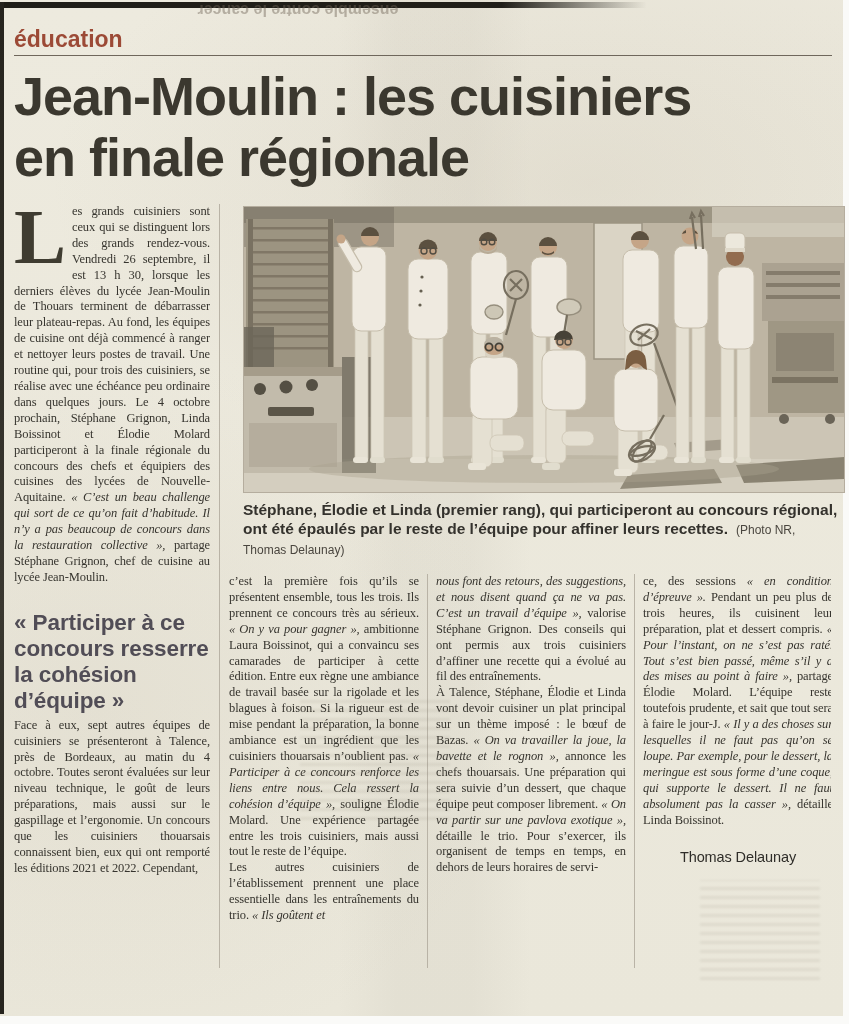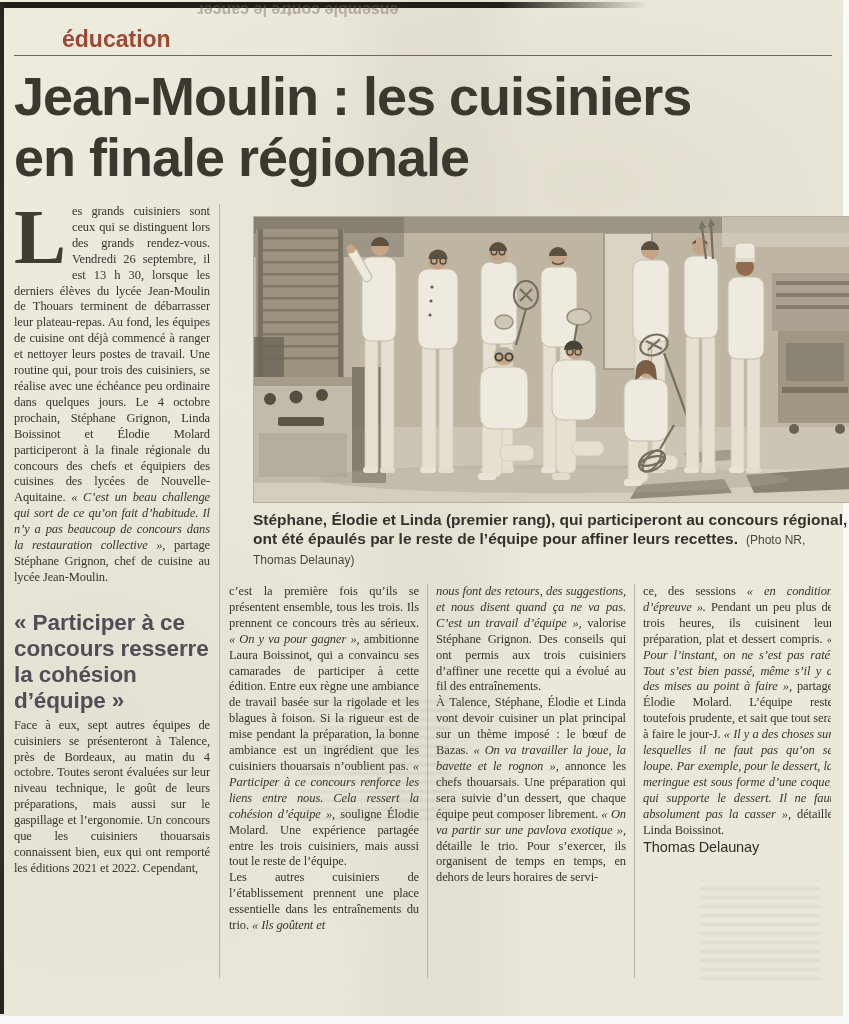--- a/index.html
+++ b/index.html
@@ -16,46 +16,46 @@
     background:linear-gradient(#26241e,#3a3830 60%,#26241e);}
   .bleed-top{position:absolute;top:1px;left:148px;width:300px;text-align:center;
     transform:rotate(180deg);color:rgba(112,102,88,.45);filter:blur(.5px);
     font:700 16px/18px "Liberation Sans",sans-serif;}
   .ghost{position:absolute;opacity:.10;filter:blur(1.2px);transform:rotate(180deg);
     background:repeating-linear-gradient(#7d7464 0 3px, transparent 3px 9px);}
   .g1{left:300px;top:700px;width:150px;height:120px;}
   .g2{left:700px;top:880px;width:120px;height:100px;}
 
   .head{padding:26px 12px 0 14px;}
-  .section-label{color:#9c4a36;font:700 23px/26px "Liberation Sans",sans-serif;margin-left:48px;}
+  .section-label{color:#9c4a36;font:700 23px/26px "Liberation Sans",sans-serif;}
   .section-rule{height:1px;background:#6f675c;margin-top:3px;width:818px;}
   .headline{margin:10px 0 0 0;font:700 54px/61px "Liberation Sans",sans-serif;
     color:#3b382f;letter-spacing:-1px;}
   .standfirst{margin:12px 0 0 0;width:778px;font:700 20px/24.5px "Liberation Sans",sans-serif;color:#4e342b;}
 
   .content{display:flex;margin-top:16px;padding:0 12px 0 14px;}
   .col{width:196px;font-size:12.5px;line-height:15.9px;text-align:justify;
     letter-spacing:-.1px;color:#36342e;hyphens:auto;-webkit-hyphens:auto;}
   .colfirst{height:744px;overflow:hidden;flex:none;}
   .rightblock{flex:1;margin-left:9px;border-left:1px solid #b9b3a6;padding-left:9px;min-width:0;}
-  .photofig{margin:12px;padding-left:12px;}
+  .photofig{margin:2px;padding-left:12px;}
   .photo{display:block;border:1px solid #b5ad9e;background:#bdb4a3;}
   figcaption{margin-top:7px;width:598px;}
   .capbold{font:700 15.5px/19px "Liberation Sans",sans-serif;color:#34322d;}
   .capcredit{font:400 12px/19px "Liberation Sans",sans-serif;color:#4a463f;margin-left:4px;}
   .cols3{display:flex;margin-top:14px;height:394px;overflow:hidden;}
   .cols3 .col{flex:none;width:190px;}
   .csep{border-left:1px solid #b9b3a6;margin-left:8px;padding-left:8px;}
   .para{margin:0;}
   .it{font-style:italic;}
   .dropcap{float:left;font:700 78px/62px "Liberation Serif",serif;color:#3f3c31;
     padding:2px 6px 0 0;}
   .pullquote{font:700 22.5px/26px "Liberation Sans",sans-serif;color:#514d56;margin:24px 0 4px 0;}
   .subhead{font:700 15px/17.5px "Liberation Sans",sans-serif;color:#3c3a34;margin:12px 0 2px 0;}
-  .byline{font:400 14.5px/17px "Liberation Sans",sans-serif;color:#2f2d29;text-align:left;}
+  .byline{font:400 14.5px/17px "Liberation Sans",sans-serif;color:#2f2d29;text-align:center;margin-top:20px;}
 
   .jk{fill:#f6f2ea;stroke:#c6bdad;stroke-width:1;}
   .pt{fill:#eae6da;stroke:#cfc7b8;stroke-width:.8;}
   .sk{fill:#c5a183;}
   .sk2{fill:#8a5f42;}
   .hr{fill:#4a3e30;}
   .ut{stroke:#6a6254;stroke-width:2.2;fill:none;}
   .gl{stroke:#3e3a33;stroke-width:1.4;fill:none;}
 </style>
 </head>

